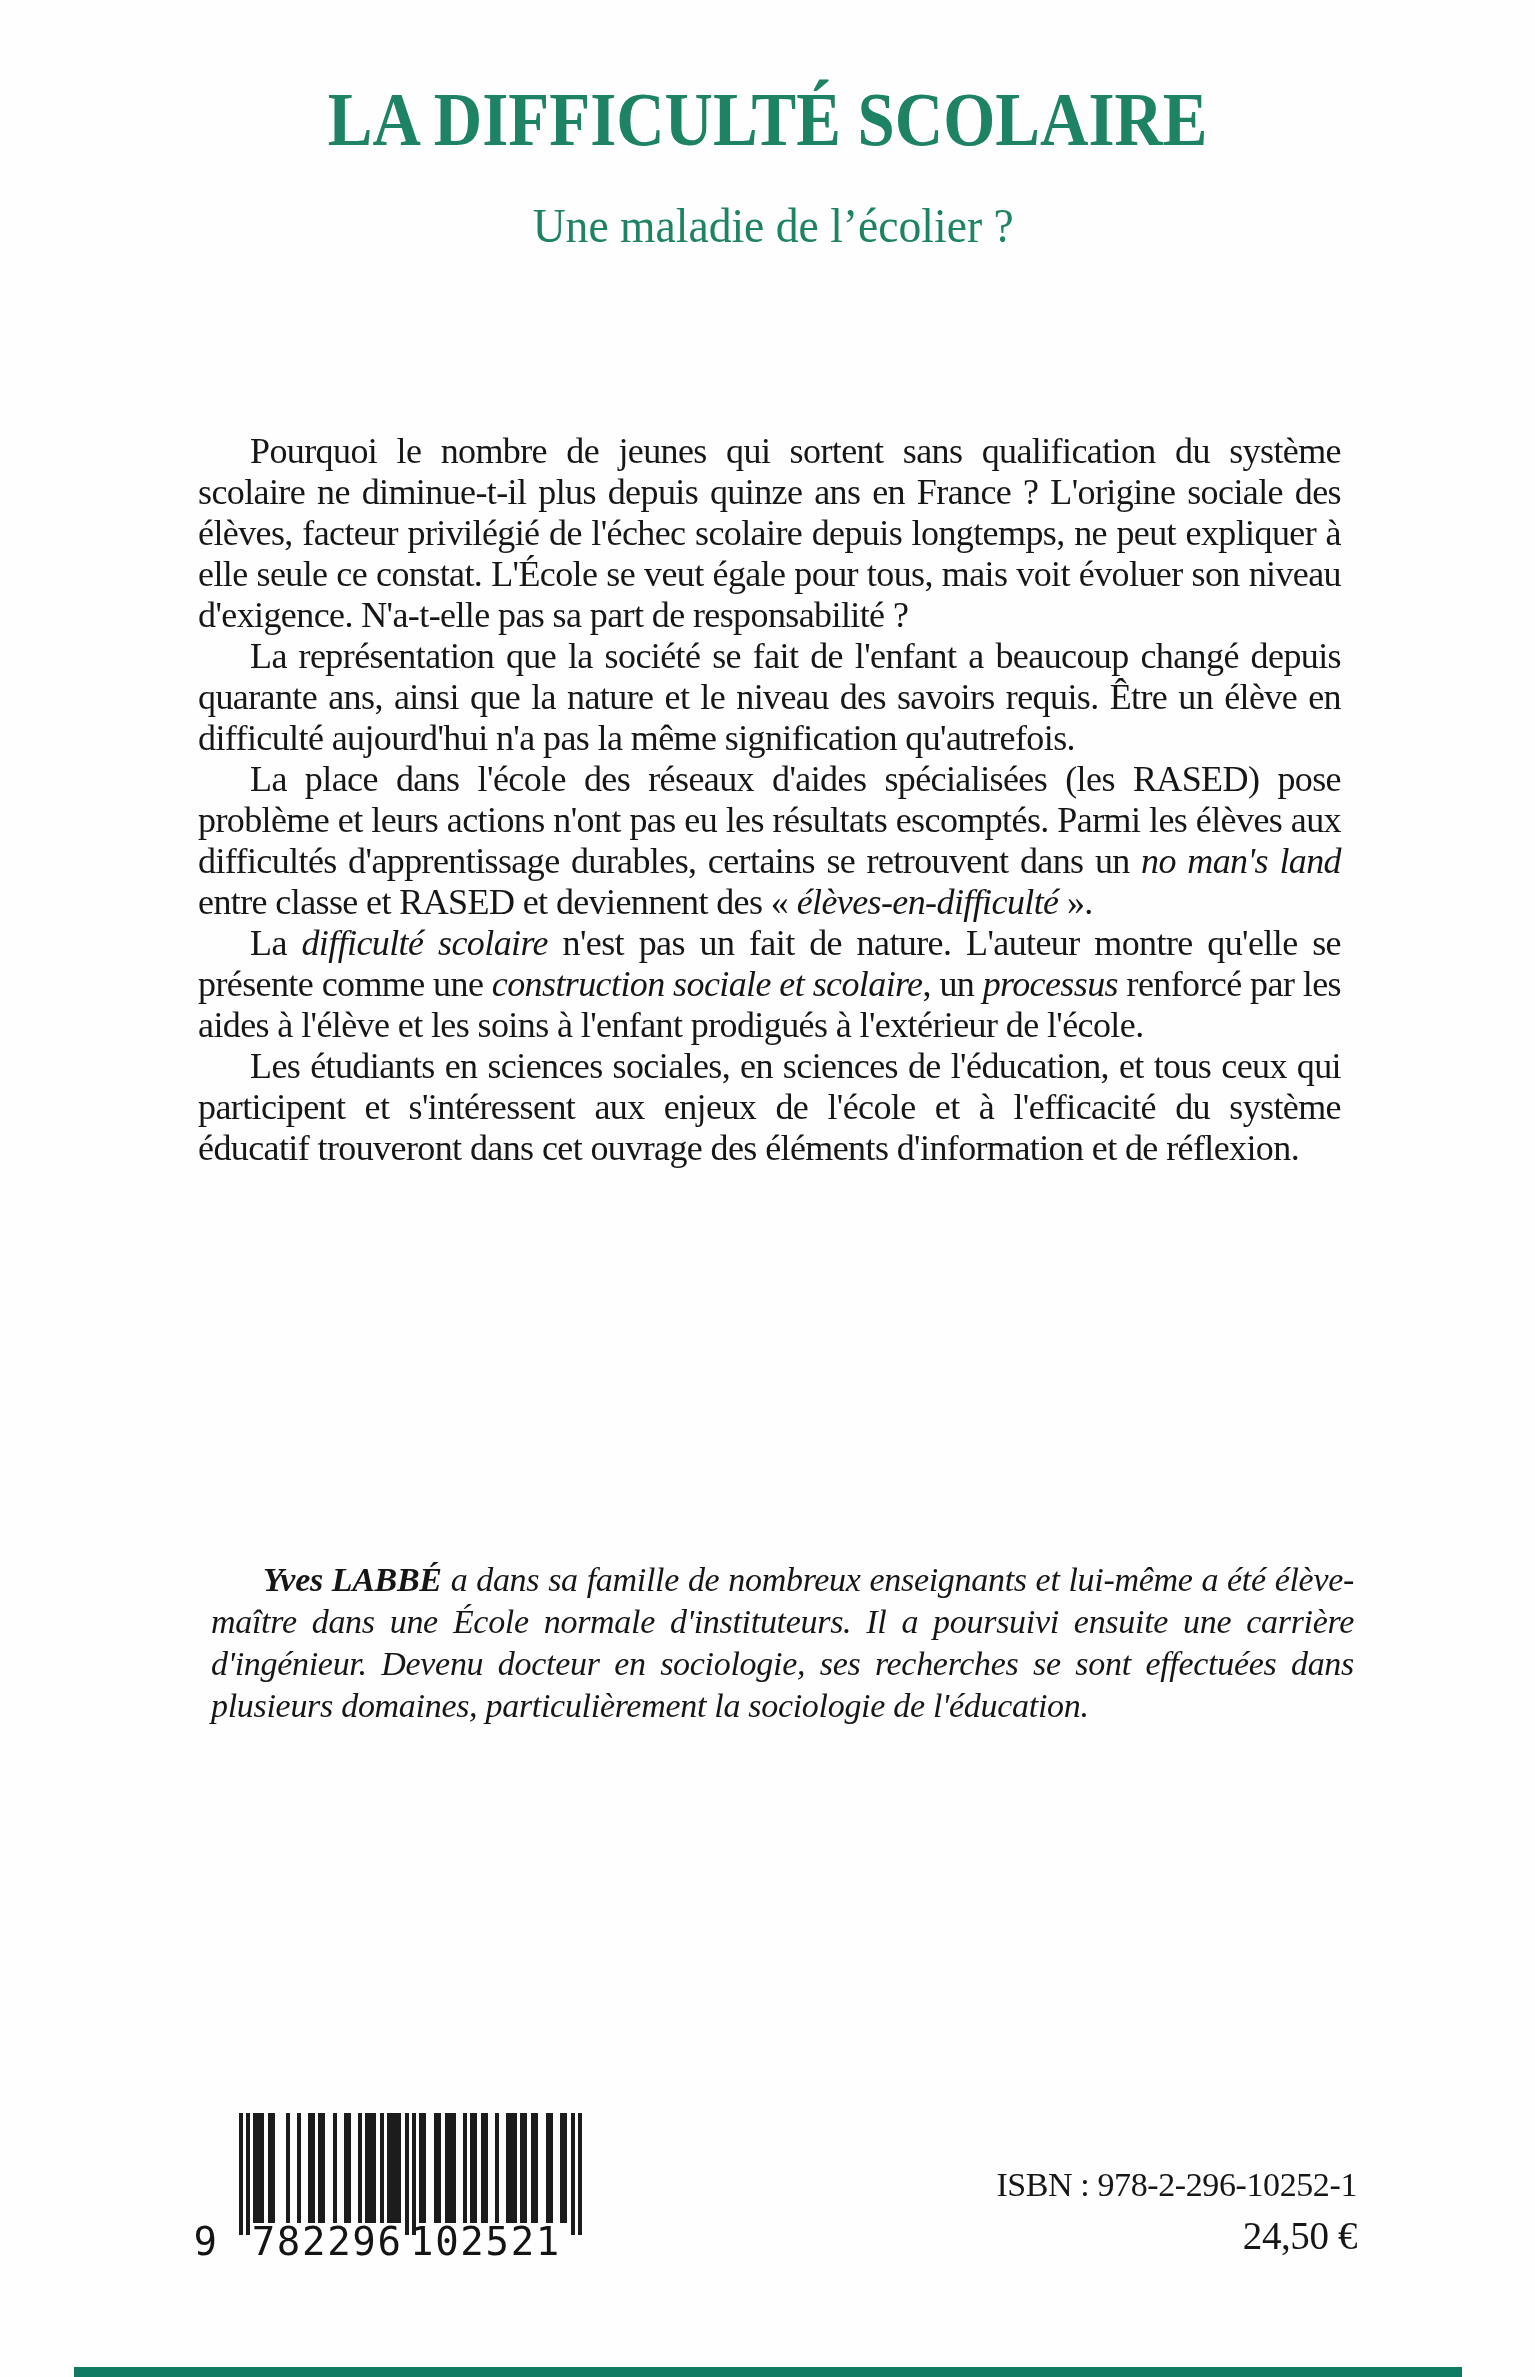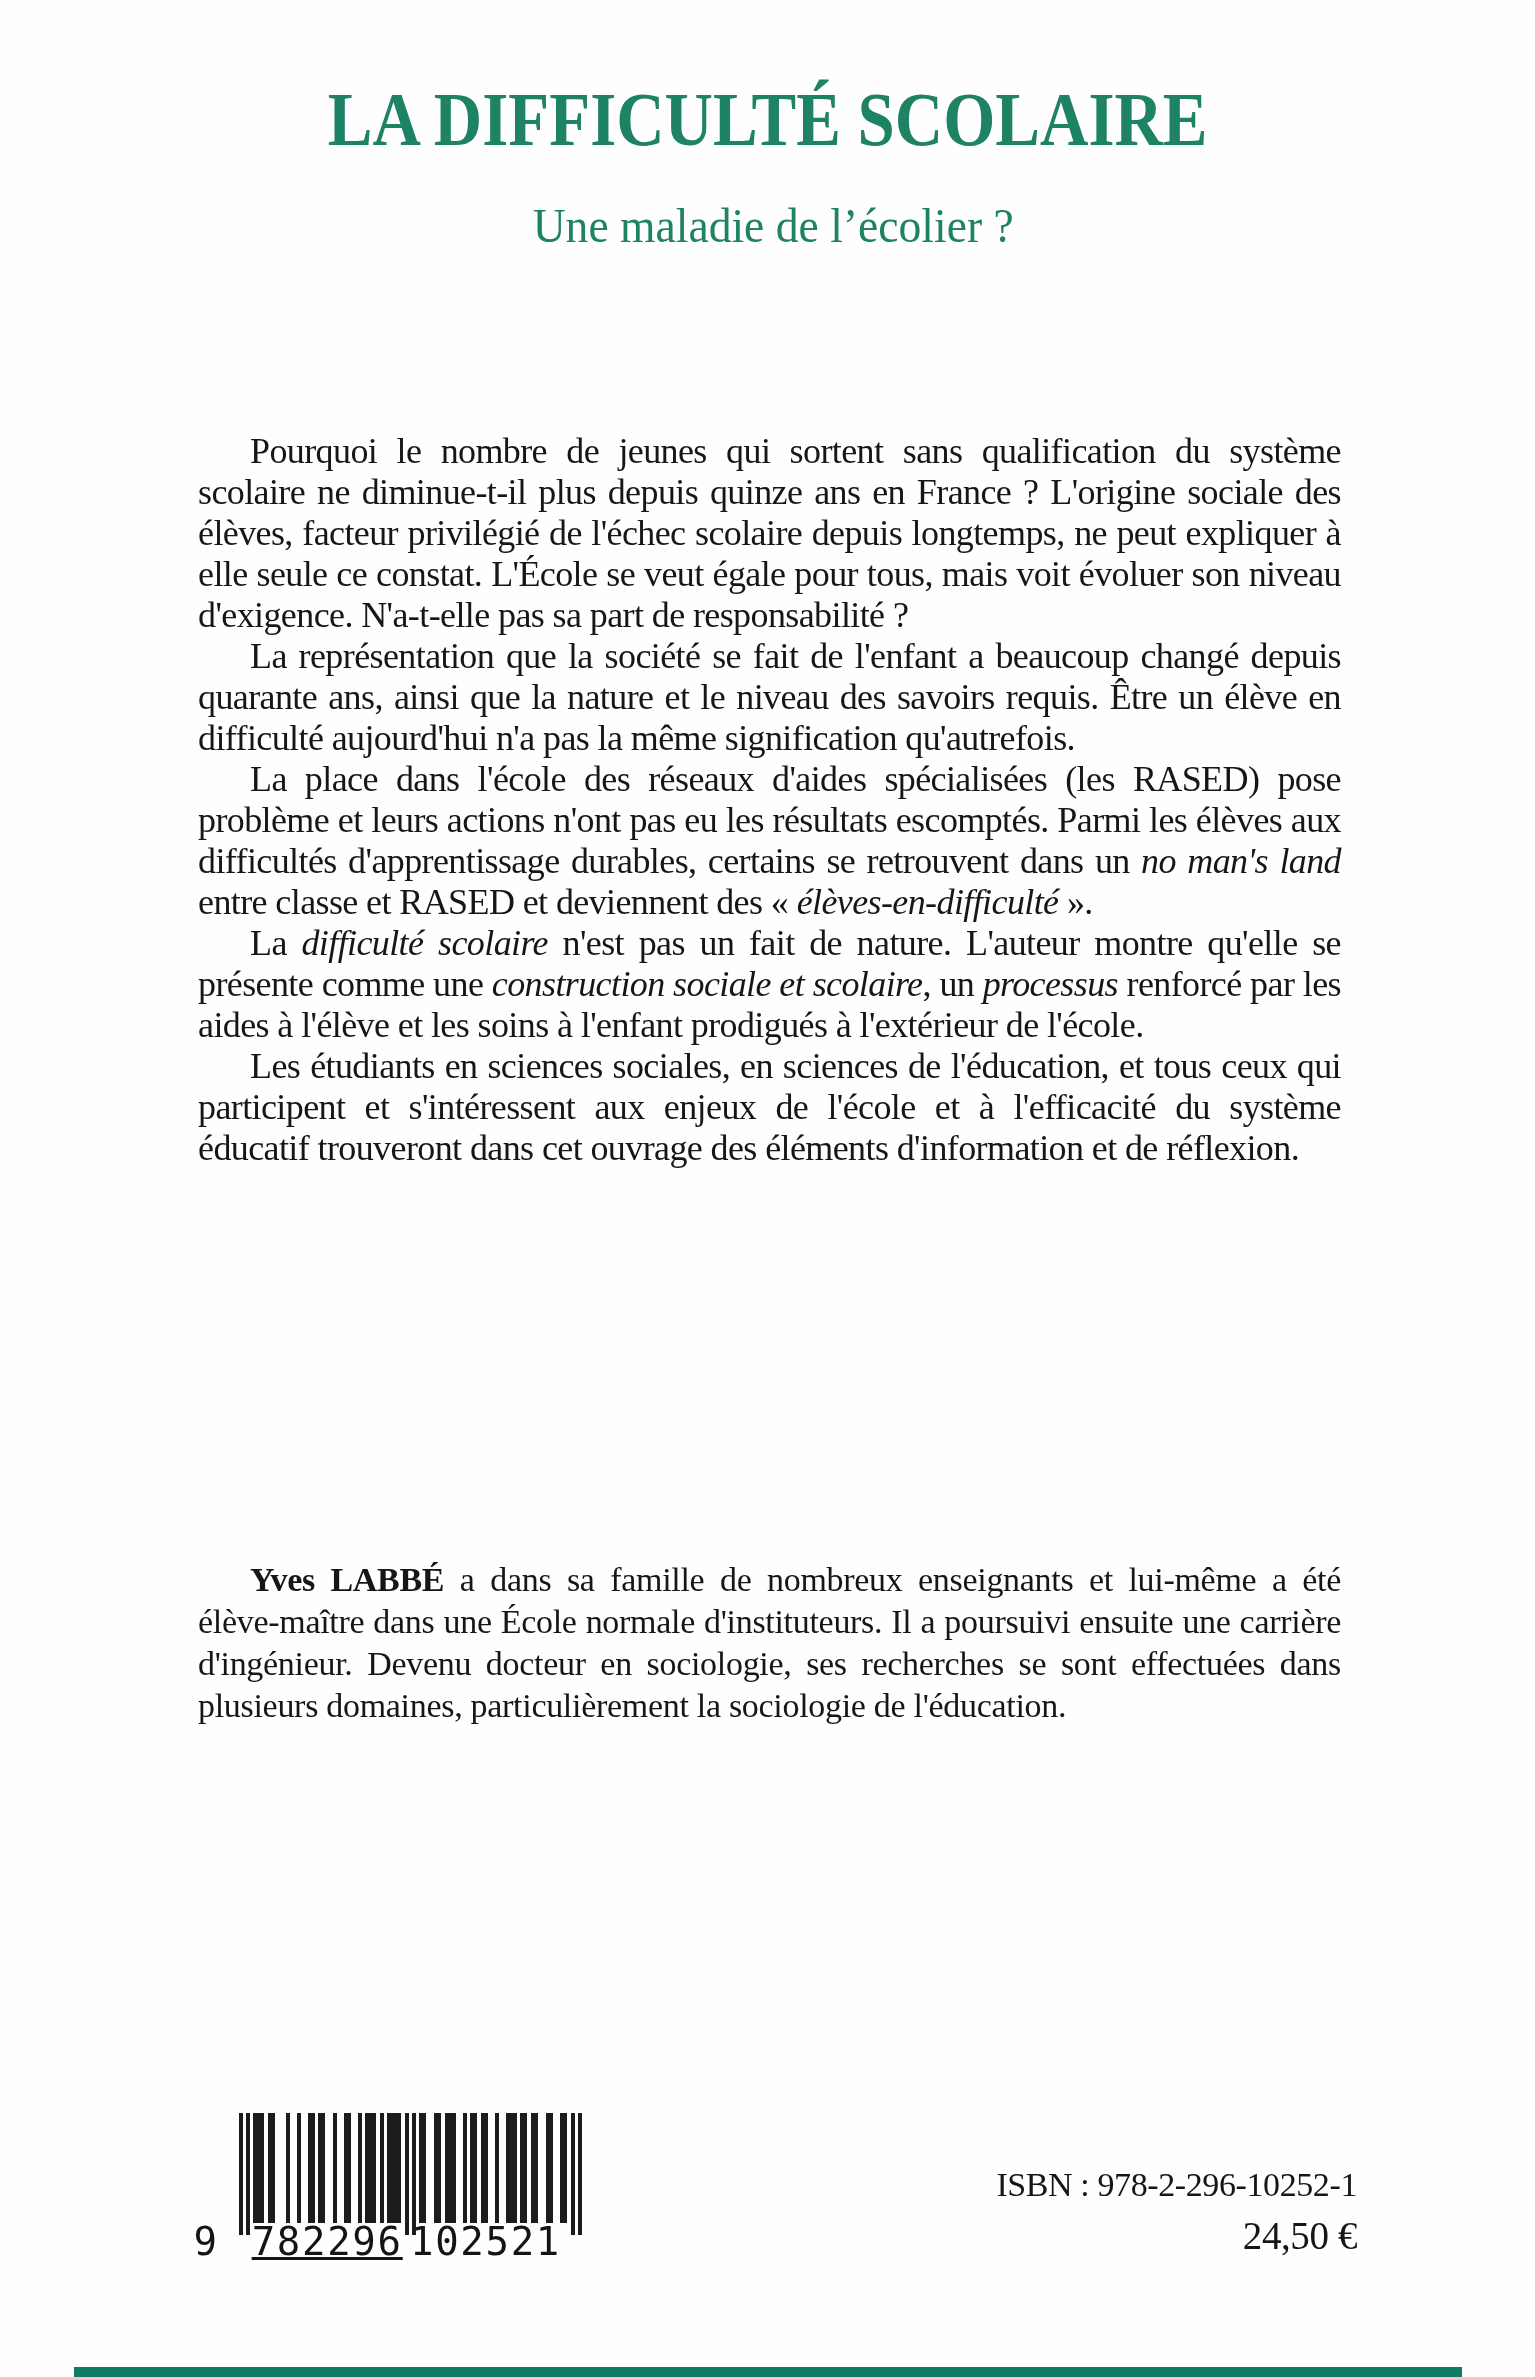--- a/index.html
+++ b/index.html
@@ -32,37 +32,37 @@
     font-size:36px;line-height:41px;
     text-align:justify;
     letter-spacing:-0.6px;
     margin-top:12px;
   }
   .synopsis p{margin:0;text-indent:52px;}
   .it{font-style:italic;}
   .bd{font-weight:bold;}
   
   .author-note{
-    position:absolute;left:198px;top:1559px;width:1143px;
+    position:absolute;left:211px;top:1559px;width:1143px;
     font-size:34px;line-height:42px;
-    text-align:justify;
+    font-style:italic;text-align:justify;
     letter-spacing:-0.3px;
   }
   .author-note .note-text{display:block;text-indent:52px;}
   
   .barcode{position:absolute;left:239px;top:2113px;width:343px;height:151px;}
   .barcode .bar{position:absolute;top:0;background:#1c1c1c;}
   .barcode .digit{
     position:absolute;top:108px;
     font-family:"DejaVu Sans Mono", monospace;
     font-size:39px;line-height:42px;color:#141414;
     letter-spacing:1.7px;font-style:normal;font-weight:normal;
   }
   .bc-left{left:-54px;width:42px;text-align:center;letter-spacing:0;}
-  .bc-g1{left:11.7px;width:153px;text-align:center;text-decoration:underline;}
+  .bc-g1{left:11.7px;width:153px;text-align:center;}
   .bc-g2{left:170px;width:153px;text-align:center;}
   .footer-right{
     position:absolute;right:178px;top:2164px;
     text-align:right;
   }
   .isbn-line{font-size:34px;line-height:42px;letter-spacing:-0.4px;}
   .price-line{font-size:39px;line-height:44px;margin-top:8.4px;letter-spacing:-0.4px;}
   .bottom-bar{position:absolute;left:74px;top:2367px;width:1388px;height:11px;}
 </style>
 </head>

